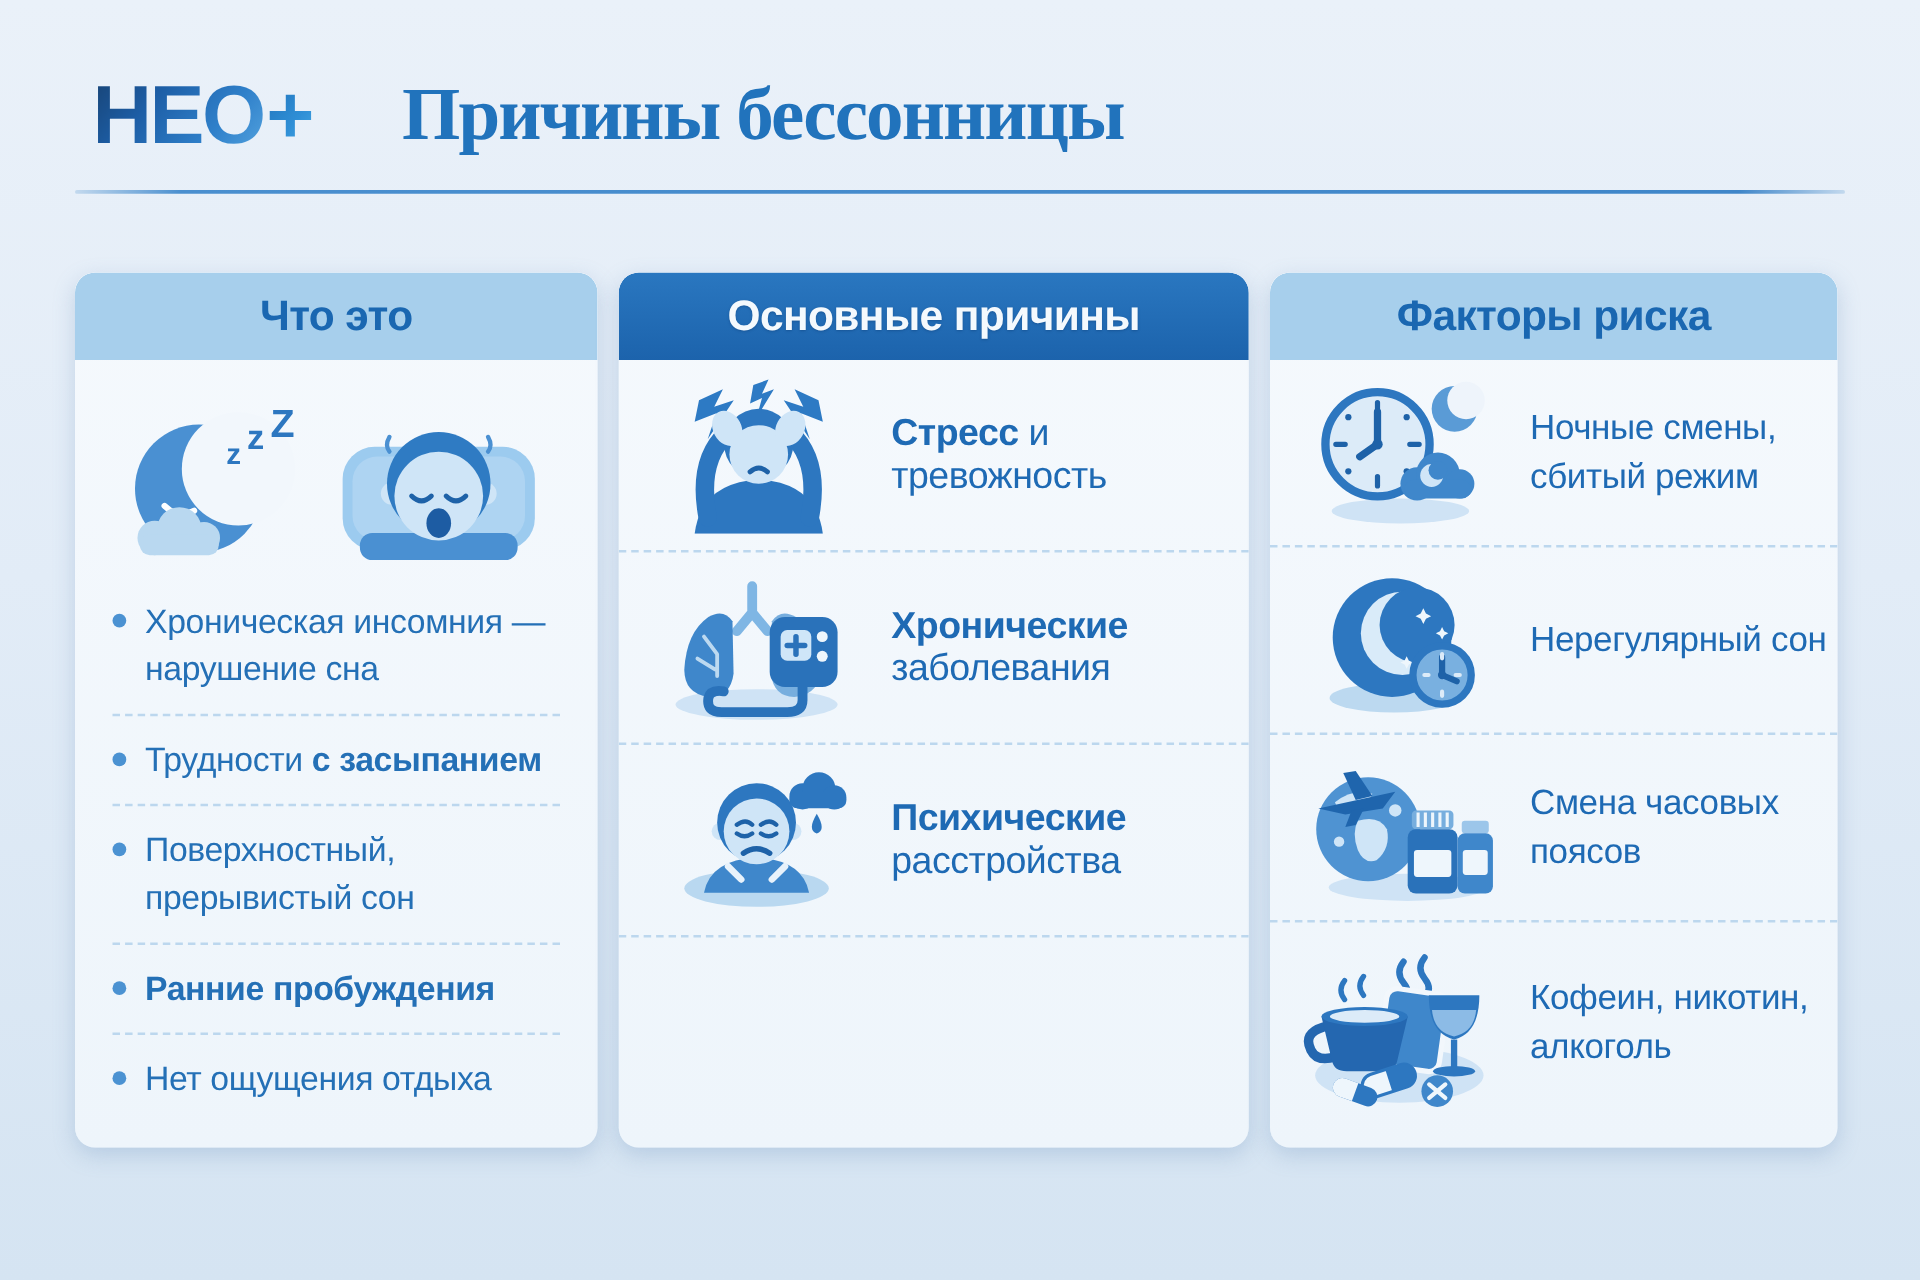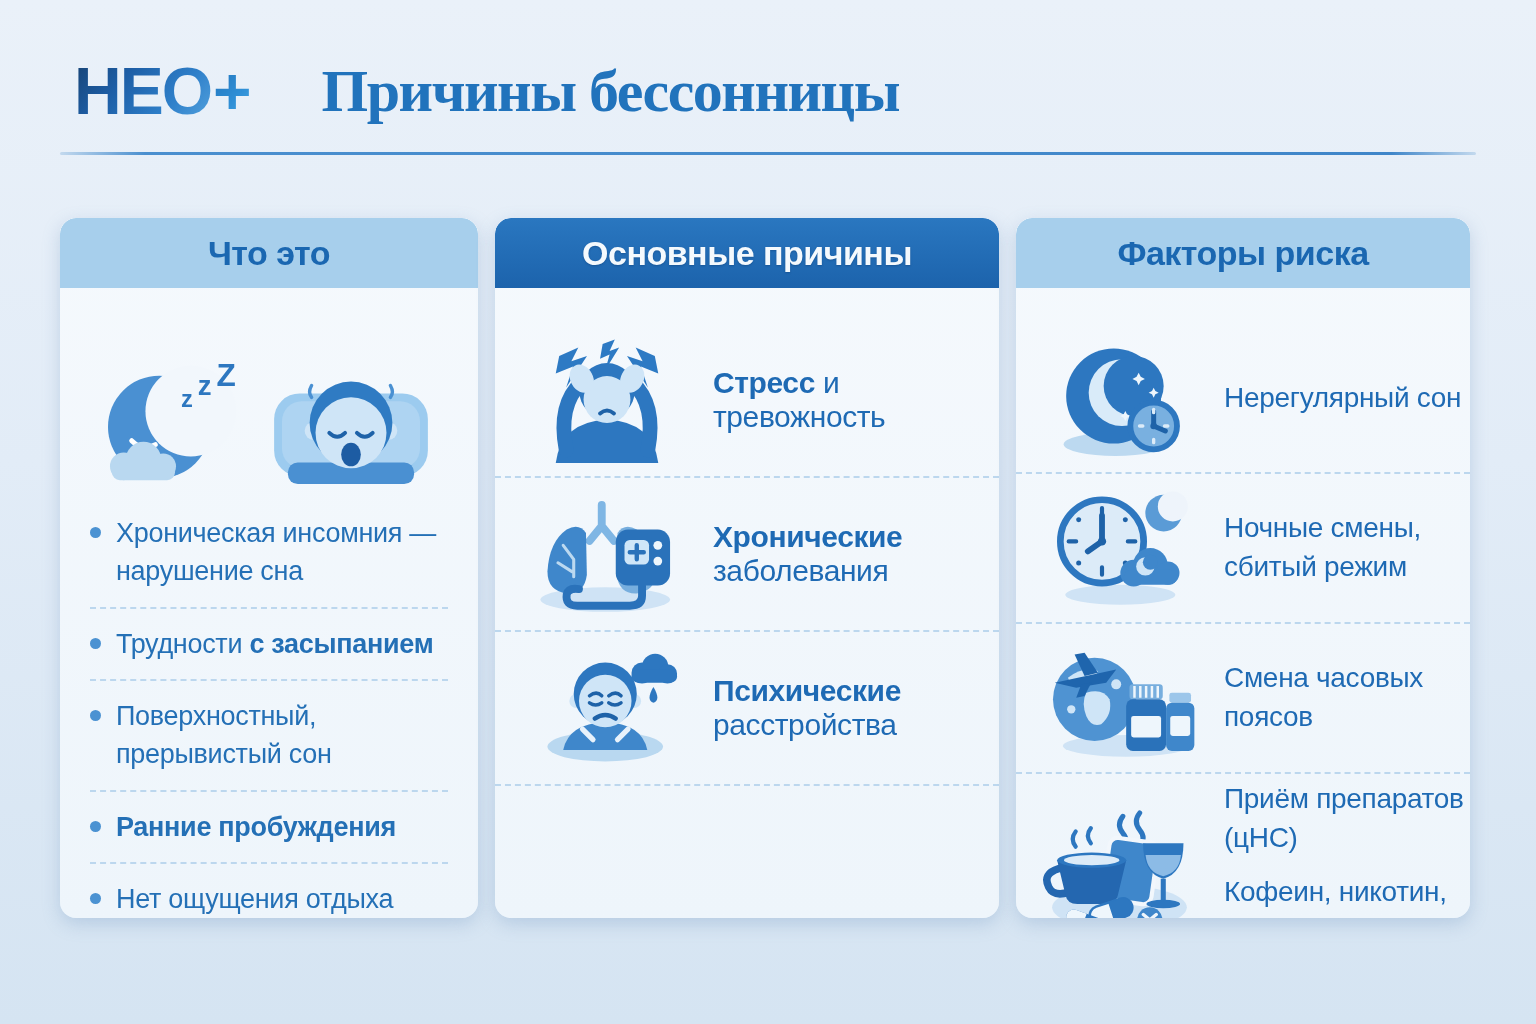--- a/index.html
+++ b/index.html
@@ -36,21 +36,21 @@
 
   
   .cols{
     display:grid;grid-template-columns:418px 504px 454px;column-gap:17px;
     margin:63px 0 0 60px;height:700px;
   }
   .card{
     background:linear-gradient(180deg,#f5f9fd 0%,#eef5fb 100%);
     border-radius:16px;
     box-shadow:0 6px 18px rgba(98,137,182,.28),0 1px 0 rgba(255,255,255,.8) inset;
-    display:flex;flex-direction:column;overflow:hidden;gap:36px;
+    display:flex;flex-direction:column;overflow:hidden;
   }
   .card-head{
     height:70px;flex:0 0 auto;display:flex;align-items:center;justify-content:center;
     font-size:34px;font-weight:bold;letter-spacing:-0.5px;
     border-radius:16px 16px 0 0;
   }
   .card-head.light{background:#a7cfec;color:#1a67b1;}
   .card-head.dark{
     background:linear-gradient(180deg,#2a77c0 0%,#1c63ac 100%);
     color:#f4f9fd;text-shadow:0 1px 2px rgba(10,50,100,.35);
@@ -237,43 +237,20 @@
         </div>
 
       </div>
     </section>
 
     <section class="card">
       <div class="card-head light">
         <span>Факторы риска</span>
       </div>
       <div class="card-body">
-
-        <div class="c3-row">
-          <div class="c3-icon">
-            <svg viewBox="0 0 180 150" width="150" height="125">
-              <ellipse cx="82" cy="130" rx="62" ry="14" fill="#bcd9f0"></ellipse>
-              <circle cx="80" cy="72" r="57" fill="#2d77c0"></circle>
-              <circle cx="90" cy="68" r="40" fill="#d9ebf9"></circle>
-              <circle cx="104" cy="60" r="36" fill="#2d77c0"></circle>
-              <path d="M110 44 l2.5 5 5 2.5 -5 2.5 -2.5 5 -2.5 -5 -5 -2.5 5 -2.5 Z" fill="#eef6fc"></path>
-              <path d="M128 62 l2 4 4 2 -4 2 -2 4 -2 -4 -4 -2 4 -2 Z" fill="#eef6fc"></path>
-              <path d="M114 80 l1.7 3.4 3.4 1.7 -3.4 1.7 -1.7 3.4 -1.7 -3.4 -3.4 -1.7 3.4 -1.7 Z" fill="#eef6fc"></path>
-              <path d="M94 90 l2 4 4 2 -4 2 -2 4 -2 -4 -4 -2 4 -2 Z" fill="#eef6fc"></path>
-              <circle cx="128" cy="108" r="28" fill="#79b0e0" stroke="#2d77c0" stroke-width="7"></circle>
-              <path d="M128 108 V91 M128 108 L142 114" stroke="#1e62a8" stroke-width="6" stroke-linecap="round"></path>
-              <circle cx="128" cy="108" r="4" fill="#1e62a8"></circle>
-              <path d="M128 88 v4 M145 108 h-4 M128 128 v-4 M111 108 h4" stroke="#dcebf8" stroke-width="4" stroke-linecap="round"></path>
-            </svg>
-          </div>
-          <div class="c3-label">
-            <div>Нерегулярный сон</div>
-            <div></div>
-          </div>
-        </div>
 
         <div class="c3-row">
           <div class="c3-icon">
             <svg viewBox="0 0 180 145" width="150" height="121">
               <ellipse cx="88" cy="128" rx="66" ry="12" fill="#cfe3f5"></ellipse>
               <circle cx="140" cy="30" r="22" fill="#5a9bd6"></circle>
               <circle cx="151" cy="22" r="18" fill="#eef4fb"></circle>
               <circle cx="66" cy="64" r="50" fill="#dcebf8" stroke="#2d77c0" stroke-width="8"></circle>
               <path d="M66 24 v9 M66 95 v9 M26 64 h9 M97 64 h9" stroke="#1e62a8" stroke-width="5" stroke-linecap="round"></path>
               <circle cx="38" cy="38" r="3" fill="#1e62a8"></circle>
@@ -286,20 +263,43 @@
               <circle cx="124" cy="93" r="21" fill="#3f87cb"></circle>
               <circle cx="145" cy="102" r="14" fill="#3f87cb"></circle>
               <rect x="92" y="98" width="64" height="18" rx="9" fill="#3f87cb"></rect>
               <circle cx="118" cy="94" r="11" fill="#cfe5f7"></circle>
               <circle cx="124" cy="89" r="9" fill="#3f87cb"></circle>
             </svg>
           </div>
           <div class="c3-label">
             <div>Ночные смены,</div>
             <div>сбитый режим</div>
+          </div>
+        </div>
+
+        <div class="c3-row">
+          <div class="c3-icon">
+            <svg viewBox="0 0 180 150" width="150" height="125">
+              <ellipse cx="82" cy="130" rx="62" ry="14" fill="#bcd9f0"></ellipse>
+              <circle cx="80" cy="72" r="57" fill="#2d77c0"></circle>
+              <circle cx="90" cy="68" r="40" fill="#d9ebf9"></circle>
+              <circle cx="104" cy="60" r="36" fill="#2d77c0"></circle>
+              <path d="M110 44 l2.5 5 5 2.5 -5 2.5 -2.5 5 -2.5 -5 -5 -2.5 5 -2.5 Z" fill="#eef6fc"></path>
+              <path d="M128 62 l2 4 4 2 -4 2 -2 4 -2 -4 -4 -2 4 -2 Z" fill="#eef6fc"></path>
+              <path d="M114 80 l1.7 3.4 3.4 1.7 -3.4 1.7 -1.7 3.4 -1.7 -3.4 -3.4 -1.7 3.4 -1.7 Z" fill="#eef6fc"></path>
+              <path d="M94 90 l2 4 4 2 -4 2 -2 4 -2 -4 -4 -2 4 -2 Z" fill="#eef6fc"></path>
+              <circle cx="128" cy="108" r="28" fill="#79b0e0" stroke="#2d77c0" stroke-width="7"></circle>
+              <path d="M128 108 V91 M128 108 L142 114" stroke="#1e62a8" stroke-width="6" stroke-linecap="round"></path>
+              <circle cx="128" cy="108" r="4" fill="#1e62a8"></circle>
+              <path d="M128 88 v4 M145 108 h-4 M128 128 v-4 M111 108 h4" stroke="#dcebf8" stroke-width="4" stroke-linecap="round"></path>
+            </svg>
+          </div>
+          <div class="c3-label">
+            <div>Нерегулярный сон</div>
+            <div></div>
           </div>
         </div>
 
         <div class="c3-row">
           <div class="c3-icon">
             <svg viewBox="0 0 190 150" width="158" height="125">
               <ellipse cx="100" cy="132" rx="76" ry="13" fill="#cfe3f5"></ellipse>
               <circle cx="62" cy="76" r="50" fill="#4f93d2"></circle>
               <path d="M30 50 Q48 36 66 42 Q60 58 44 60 Q32 58 30 50 Z" fill="#cfe5f7"></path>
               <path d="M52 68 Q72 62 80 76 Q84 94 70 106 Q58 110 52 96 Q46 80 52 68 Z" fill="#cfe5f7"></path>
@@ -348,23 +348,20 @@
                 <rect x="28" y="127" width="44" height="18" rx="9" fill="#2d77c0"></rect>
                 <path d="M28 136 a9 9 0 0 1 9 -9 h13 v18 h-13 a9 9 0 0 1 -9 -9 Z" fill="#eef6fc"></path>
               </g>
               <circle cx="128" cy="135" r="15" fill="#3f87cb"></circle>
               <path d="M118 135 L138 135" stroke="#eef6fc" stroke-width="4" stroke-linecap="round" transform="rotate(40 128 135)"></path>
               <path d="M118 135 L138 135" stroke="#eef6fc" stroke-width="4" stroke-linecap="round" transform="rotate(-40 128 135)"></path>
             </svg>
           </div>
           <div class="c3-label">
             <div class="c3-para">
-              <div>Приём препаратов (цНС)</div>
-            </div>
-            <div class="c3-para">
               <div>Кофеин, никотин,</div>
               <div>алкоголь</div>
             </div>
           </div>
         </div>
 
       </div>
     </section>
 
   </main>

